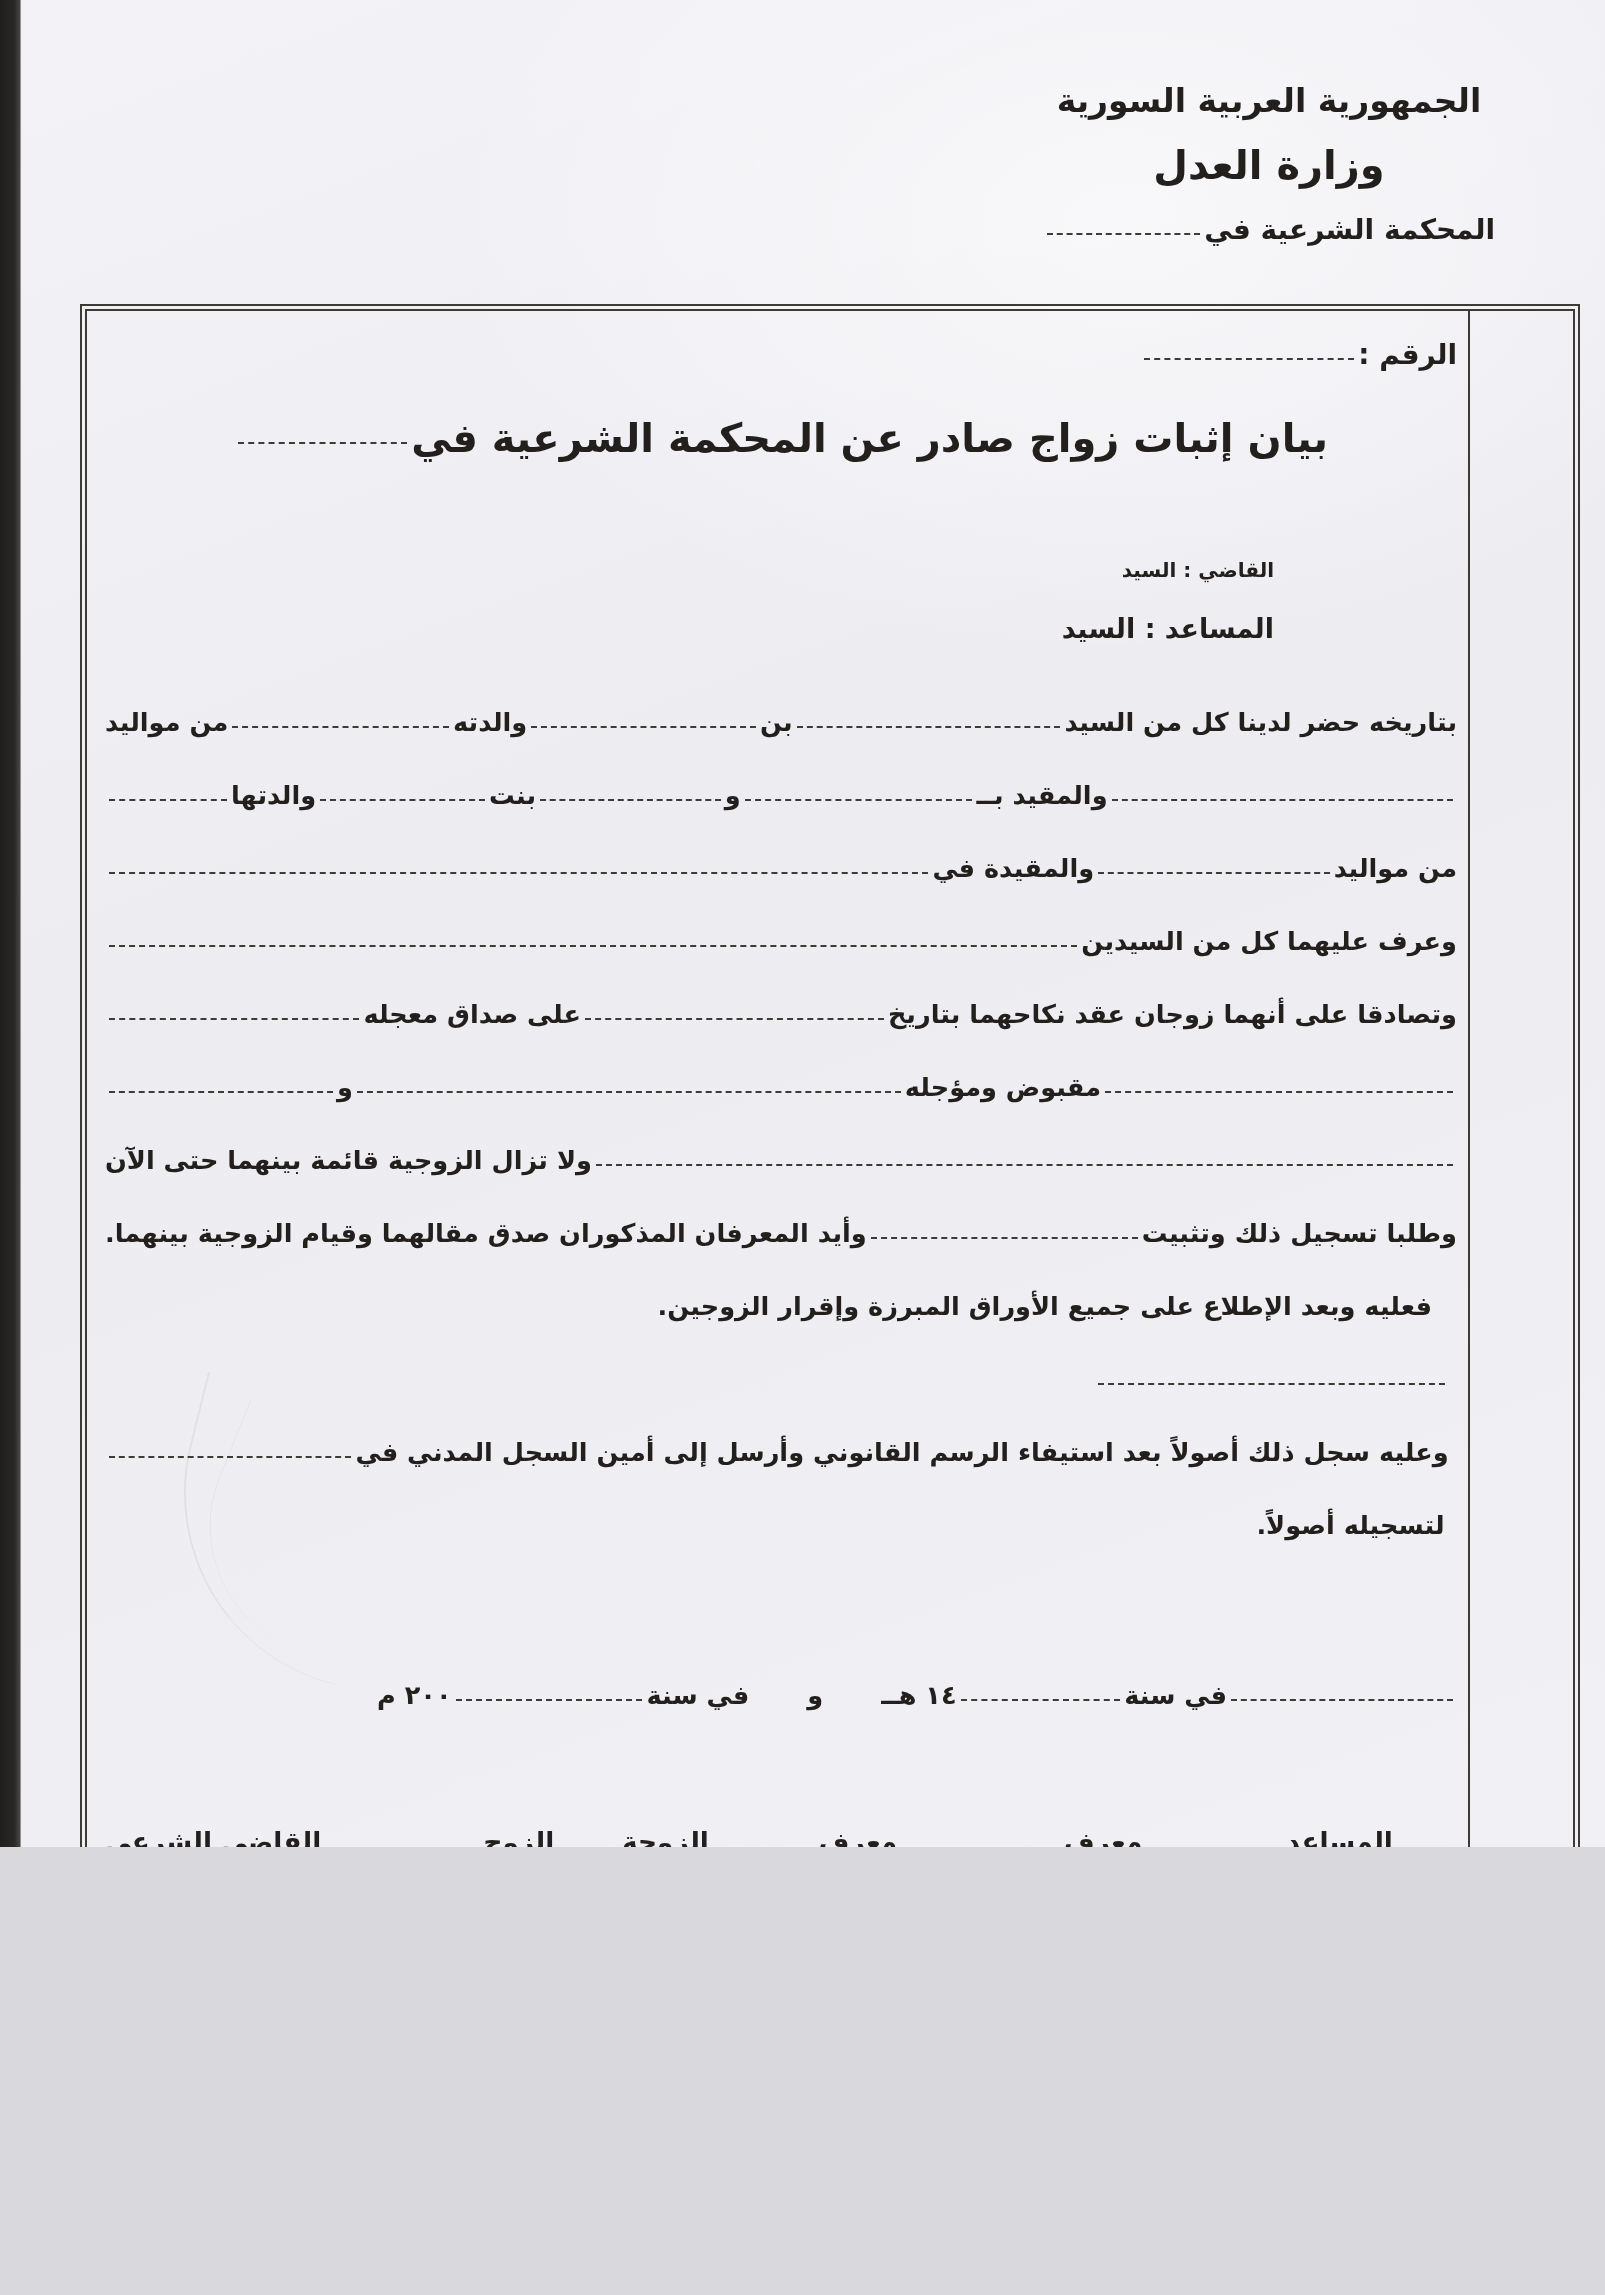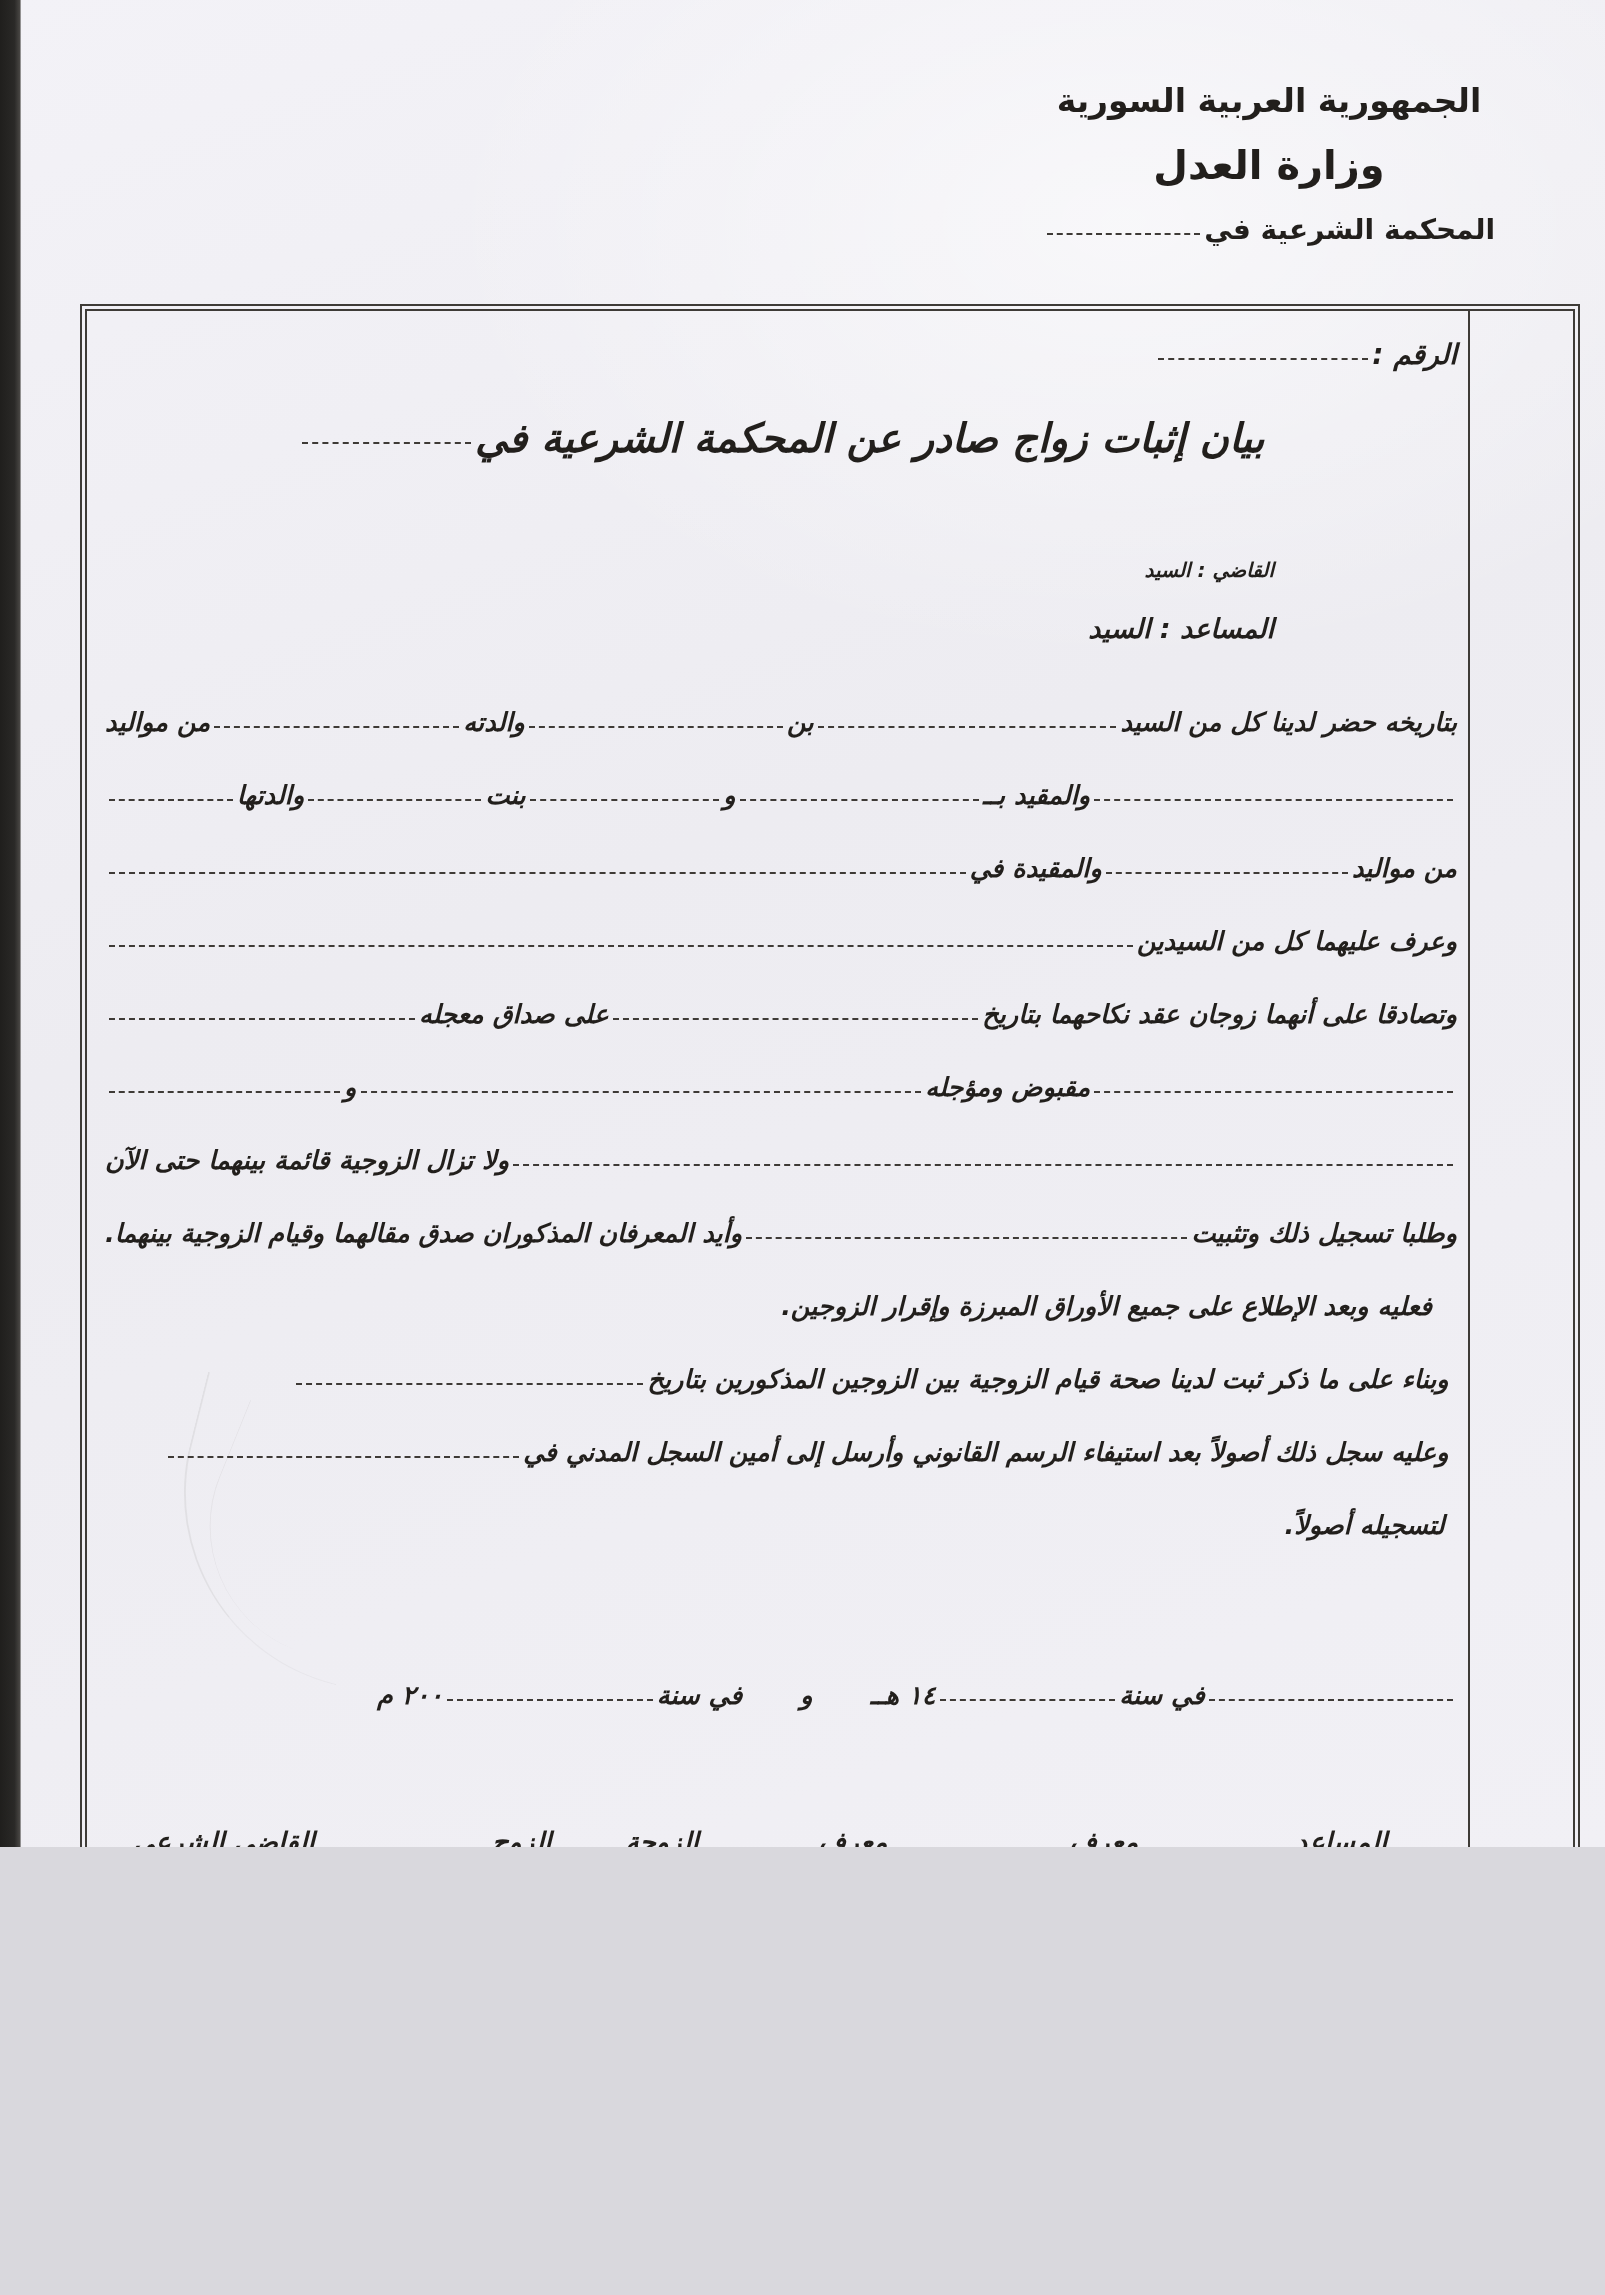--- a/index.html
+++ b/index.html
@@ -56,21 +56,20 @@
     box-sizing:border-box;
   }
   .margin-col-line{
     position:absolute;top:0;bottom:0;right:103px;width:1.7px;
     background:var(--border);
   }
   .content{
     position:absolute;inset:0;
     padding:0 116px 0 18px;
     box-sizing:border-box;
-    font-style:italic;
   }
 
   
   .fline{
     display:flex;align-items:center;white-space:nowrap;
     min-width:0;
   }
   .seg-text{flex:0 0 auto;}
   .seg-fill{
     height:0;border-bottom:2.5px dashed var(--dash);
@@ -182,21 +181,20 @@
           </div>
           <div class="fline">
             <span class="seg-text">وطلبا تسجيل ذلك وتثبيت</span>
             <span class="seg-fill" style="flex: 520 1 0px;"></span>
             <span class="seg-text">وأيد المعرفان المذكوران صدق مقالهما وقيام الزوجية بينهما.</span>
           </div>
           <div class="fline" style="margin-right: 25px;">
             <span class="seg-text">فعليه وبعد الإطلاع على جميع الأوراق المبرزة وإقرار الزوجين.</span>
           </div>
           <div class="fline" style="margin-right: 8.3px;">
-            <span class="seg-text">وبناء على ما ذكر ثبت لدينا صحة قيام الزوجية بين الزوجين المذكورين بتاريخ</span>
             <span class="seg-fill" style="flex: 0 1 347px;"></span>
           </div>
           <div class="fline" style="margin-right: 8.3px;">
             <span class="seg-text">وعليه سجل ذلك أصولاً بعد استيفاء الرسم القانوني وأرسل إلى أمين السجل المدني في</span>
             <span class="seg-fill" style="flex: 0 1 351px;"></span>
           </div>
           <div class="fline" style="margin-right: 12.4px;">
             <span class="seg-text">لتسجيله أصولاً.</span>
           </div>
         </div>

